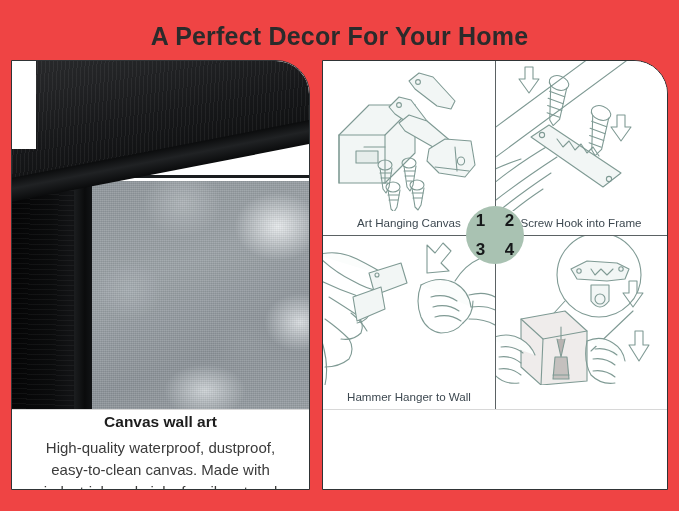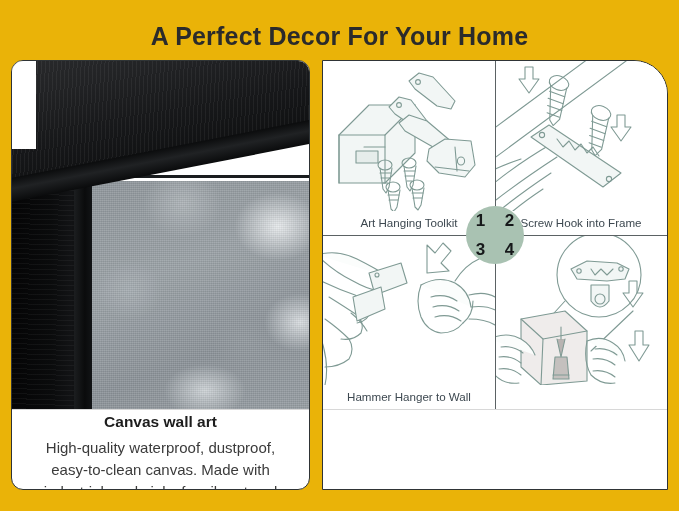--- a/index.html
+++ b/index.html
@@ -10,21 +10,21 @@
     width: 679px;
     height: 511px;
     background: #f5f5f5;
     font-family: "Liberation Sans", sans-serif;
     overflow: hidden;
   }
   .page {
     position: relative;
     width: 679px;
     height: 511px;
-    background: #eab308;
+    background: #ef4444;
   }
 
   
   .page-title {
     position: absolute;
     left: 0;
     top: 22px;
     width: 679px;
     text-align: center;
     font-size: 25px;
@@ -35,21 +35,21 @@
 
   
   .panel {
     position: absolute;
     background: #ffffff;
     border: 1px solid #2f3436;
     border-top-right-radius: 34px;
     box-sizing: border-box;
     overflow: hidden;
   }
-  .panel-left  { left: 11px;  top: 60px; width: 299px; height: 430px; border-radius: 12px; }
+  .panel-left  { left: 11px;  top: 60px; width: 299px; height: 430px; }
   .panel-right { left: 322px; top: 60px; width: 346px; height: 430px; }
 
   
   .photo {
     position: absolute;
     left: 0; top: 0;
     width: 100%;
     height: 348px;
     background: #ffffff;
     overflow: hidden;
@@ -315,21 +315,21 @@
               <path d="M65 129 L68 148 L71 151 L74 146 L77 129"></path>
               <path d="M65 134 L76 134 M66 139 L75 139"></path>
             </g>
             <g>
               <ellipse cx="94" cy="124" rx="7" ry="5"></ellipse>
               <path d="M89 127 L92 146 L95 149 L98 144 L101 127"></path>
               <path d="M89 132 L100 132 M90 137 L99 137"></path>
             </g>
           </g>
         </svg>
-        <div class="quad-label">Art Hanging Toolkit</div>
+        <div class="quad-label">Art Hanging Canvas</div>
       </div>
 
       <div class="quad q3">
         <svg class="quad-art" viewBox="0 0 172 150">
           <g fill="none" stroke="#7f9a94" stroke-width="1.1" stroke-linejoin="round" stroke-linecap="round">
 
             <path d="M-6 20 Q14 14 34 24 Q52 33 66 42" fill="#fbfdfc"></path>
             <path d="M-6 20 Q10 36 30 46 Q44 54 56 56 Q62 62 58 70 Q50 78 38 76"></path>
             <path d="M-6 44 Q14 54 32 60 Q44 66 48 74 Q46 86 34 88"></path>
             <path d="M6 62 Q22 72 34 80 Q42 88 38 98 Q30 106 18 104"></path>

